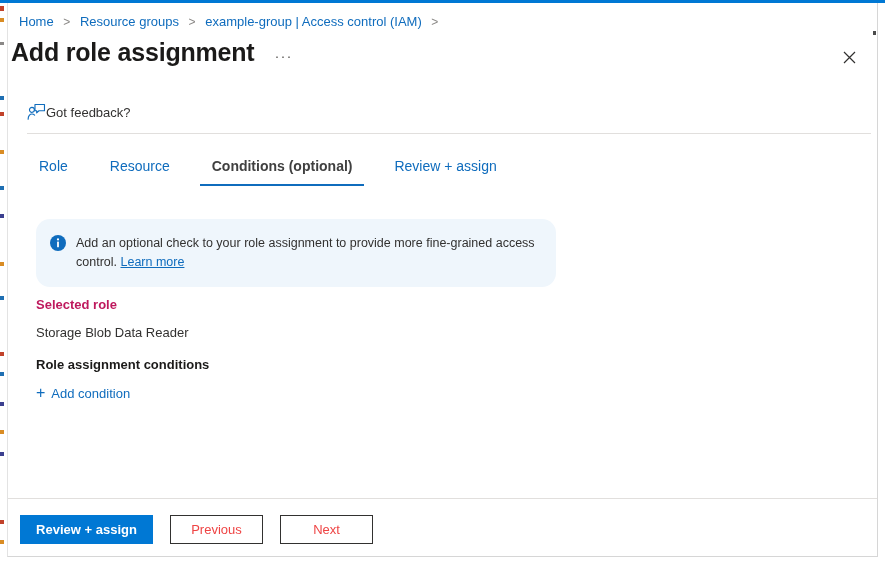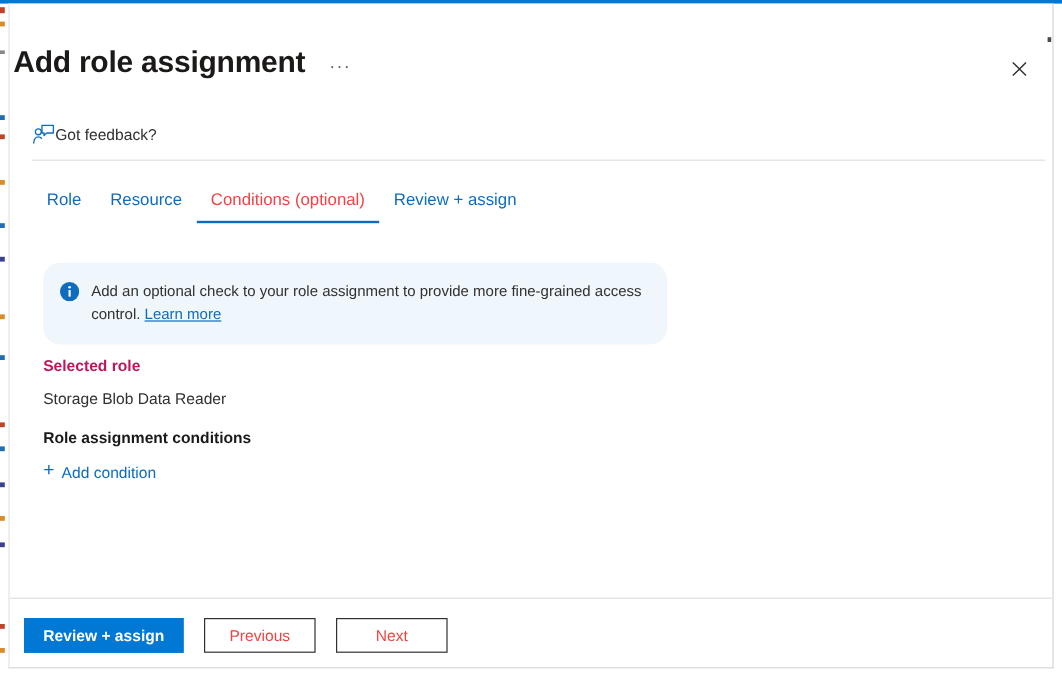--- a/index.html
+++ b/index.html
@@ -76,30 +76,30 @@
     font-size: 13px; color: #323130;
   }
   #feedback-divider {
     position: absolute; left: 19px; top: 130px;
     width: 844px; height: 1px; background: #e1dfdd;
   }
 
   
   #tabs {
     position: absolute; left: 19px; top: 155px;
-    display: flex; align-items: flex-end; gap: 0;
+    display: flex; align-items: flex-end; gap: 18px;
   }
   .tab {
     font-size: 14px; color: #0f6cbd;
     padding: 0 12px 10px 12px;
     cursor: pointer; white-space: nowrap;
     border-bottom: 2px solid transparent;
   }
   .tab.active {
-    color: #ef4444; font-weight: 400;
+    color: #404040; font-weight: 700;
     border-bottom: 2px solid #0f6cbd;
   }
 
   
   #info-banner {
     position: absolute; left: 28px; top: 216px;
     width: 520px; min-height: 60px;
     background: #eff6fc;
     display: flex; align-items: flex-start;
     padding: 15px 14px 15px 14px;
@@ -188,20 +188,28 @@
   <div class="strip" style="top:430px;height:4px;background:#d98c24;"></div>
   <div class="strip" style="top:452px;height:4px;background:#3b3f8f;"></div>
   <div class="strip" style="top:520px;height:4px;background:#c1422a;"></div>
   <div class="strip" style="top:540px;height:4px;background:#d98c24;"></div>
 </div>
 
 <div id="blue-top-bar"></div>
 
 <div id="blade">
 
+  <div id="breadcrumb">
+    <span class="crumb">Home</span>
+    <span class="sep">&gt;</span>
+    <span class="crumb">Resource groups</span>
+    <span class="sep">&gt;</span>
+    <span class="crumb">example-group | Access control (IAM)</span>
+    <span class="sep">&gt;</span>
+  </div>
 
   <div id="title-row">
     <div id="page-title">Add role assignment</div>
     <div id="more-menu">···</div>
   </div>
 
   <div id="close-btn">
     <svg width="13" height="13" viewBox="0 0 13 13">
       <path d="M1 1 L12 12 M12 1 L1 12" stroke="#323130" stroke-width="1.2" fill="none"></path>
     </svg>

